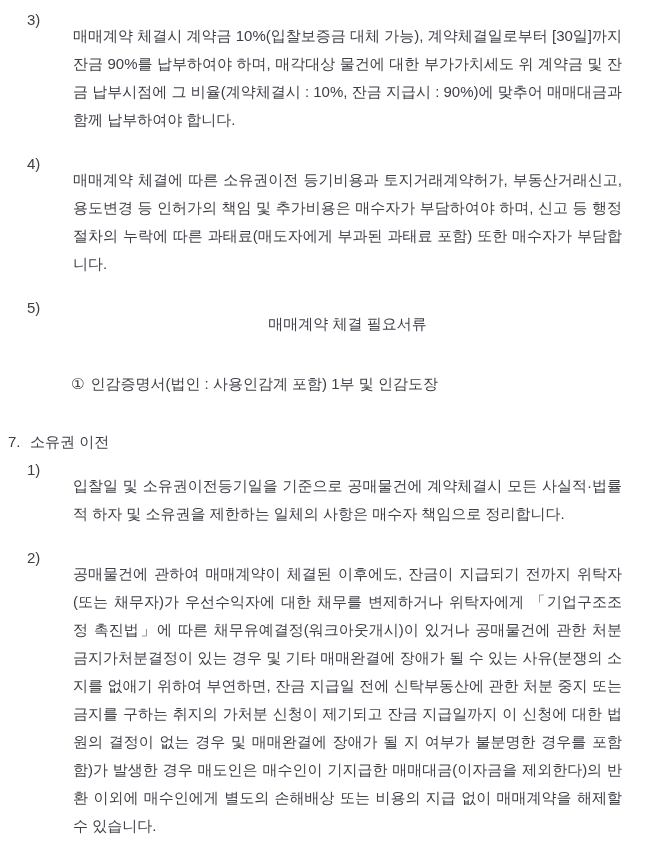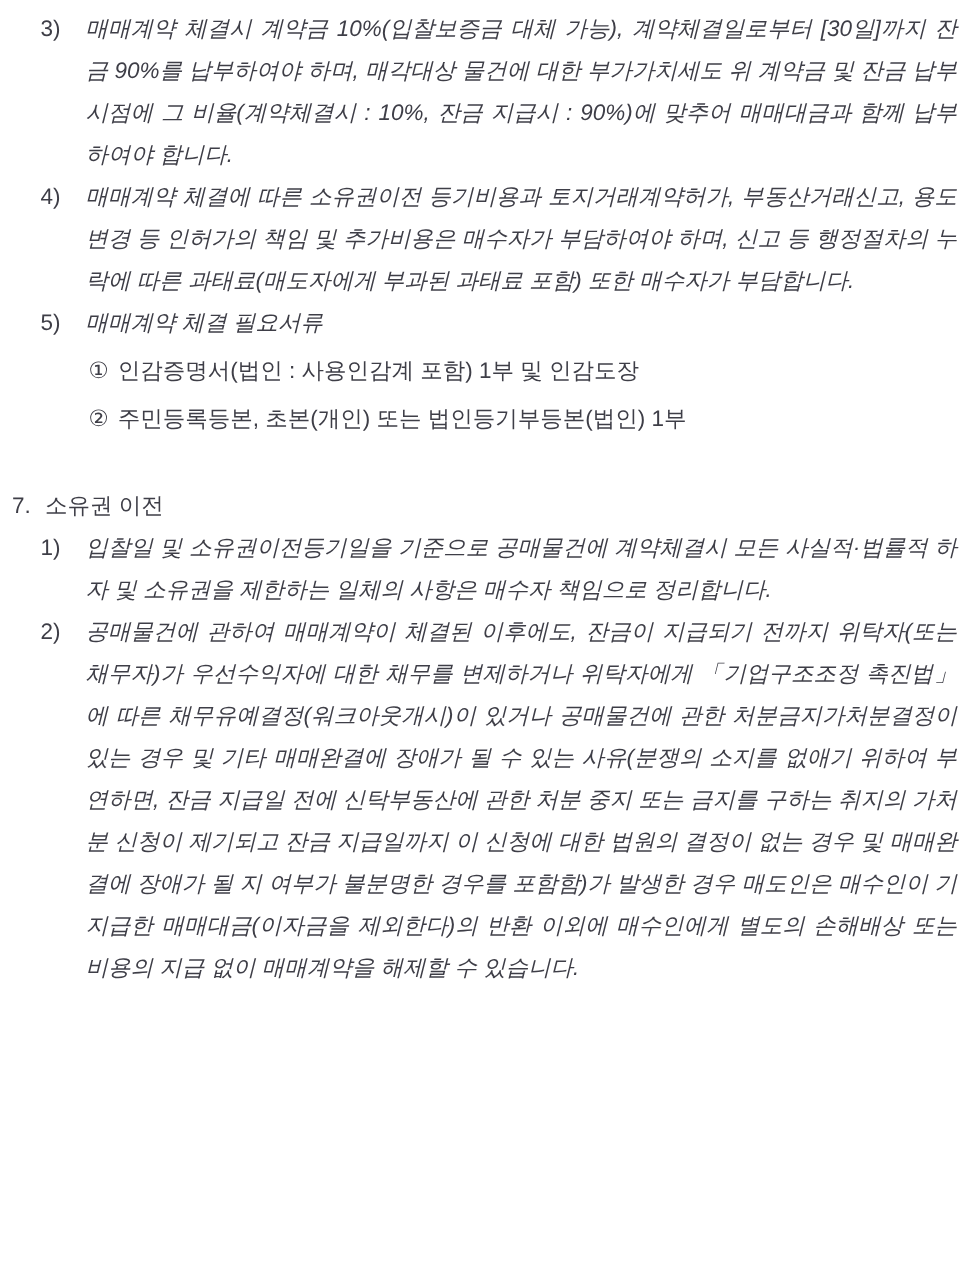--- a/index.html
+++ b/index.html
@@ -27,29 +27,28 @@
   .item {
     display: flex;
     padding-left: 19px;
   }
   .item .marker {
     width: 30px;
     flex-shrink: 0;
   }
   .item .body {
     flex: 1;
-    margin: 0;
+    margin: 16px;
     text-align: justify;
-    font-style: italic;
   }
-  .item .body.nojust { text-align: left; }
+  .item .body.nojust { text-align: center; }
 
   
   .subitem {
-    margin: 4px;
+    margin: 16px;
     padding-left: 54px;
     text-indent: -7px;
     text-align: justify;
   }
   .subitem .submarker { margin-right: 6px; }
 
   
   .sec-7 { margin-top: 30px; }
   .heading {
     display: flex;
@@ -80,21 +79,20 @@
       <p class="body">매매계약 체결에 따른 소유권이전 등기비용과 토지거래계약허가, 부동산거래신고, 용도변경 등 인허가의 책임 및 추가비용은 매수자가 부담하여야 하며, 신고 등 행정절차의 누락에 따른 과태료(매도자에게 부과된 과태료 포함) 또한 매수자가 부담합니다.</p>
     </div>
 
     <div class="item">
       <span class="marker">5)</span>
       <p class="body nojust">매매계약 체결 필요서류</p>
     </div>
 
     <p class="subitem"><span class="submarker">①</span><span>인감증명서(법인 : 사용인감계 포함) 1부 및 인감도장</span></p>
 
-    <p class="subitem"><span class="submarker">②</span><span>주민등록등본, 초본(개인) 또는 법인등기부등본(법인) 1부</span></p>
 
 
 
 
   </section>
 
   <section class="sec-7">
 
     <h2 class="heading">
       <span class="h-num">7.</span>

